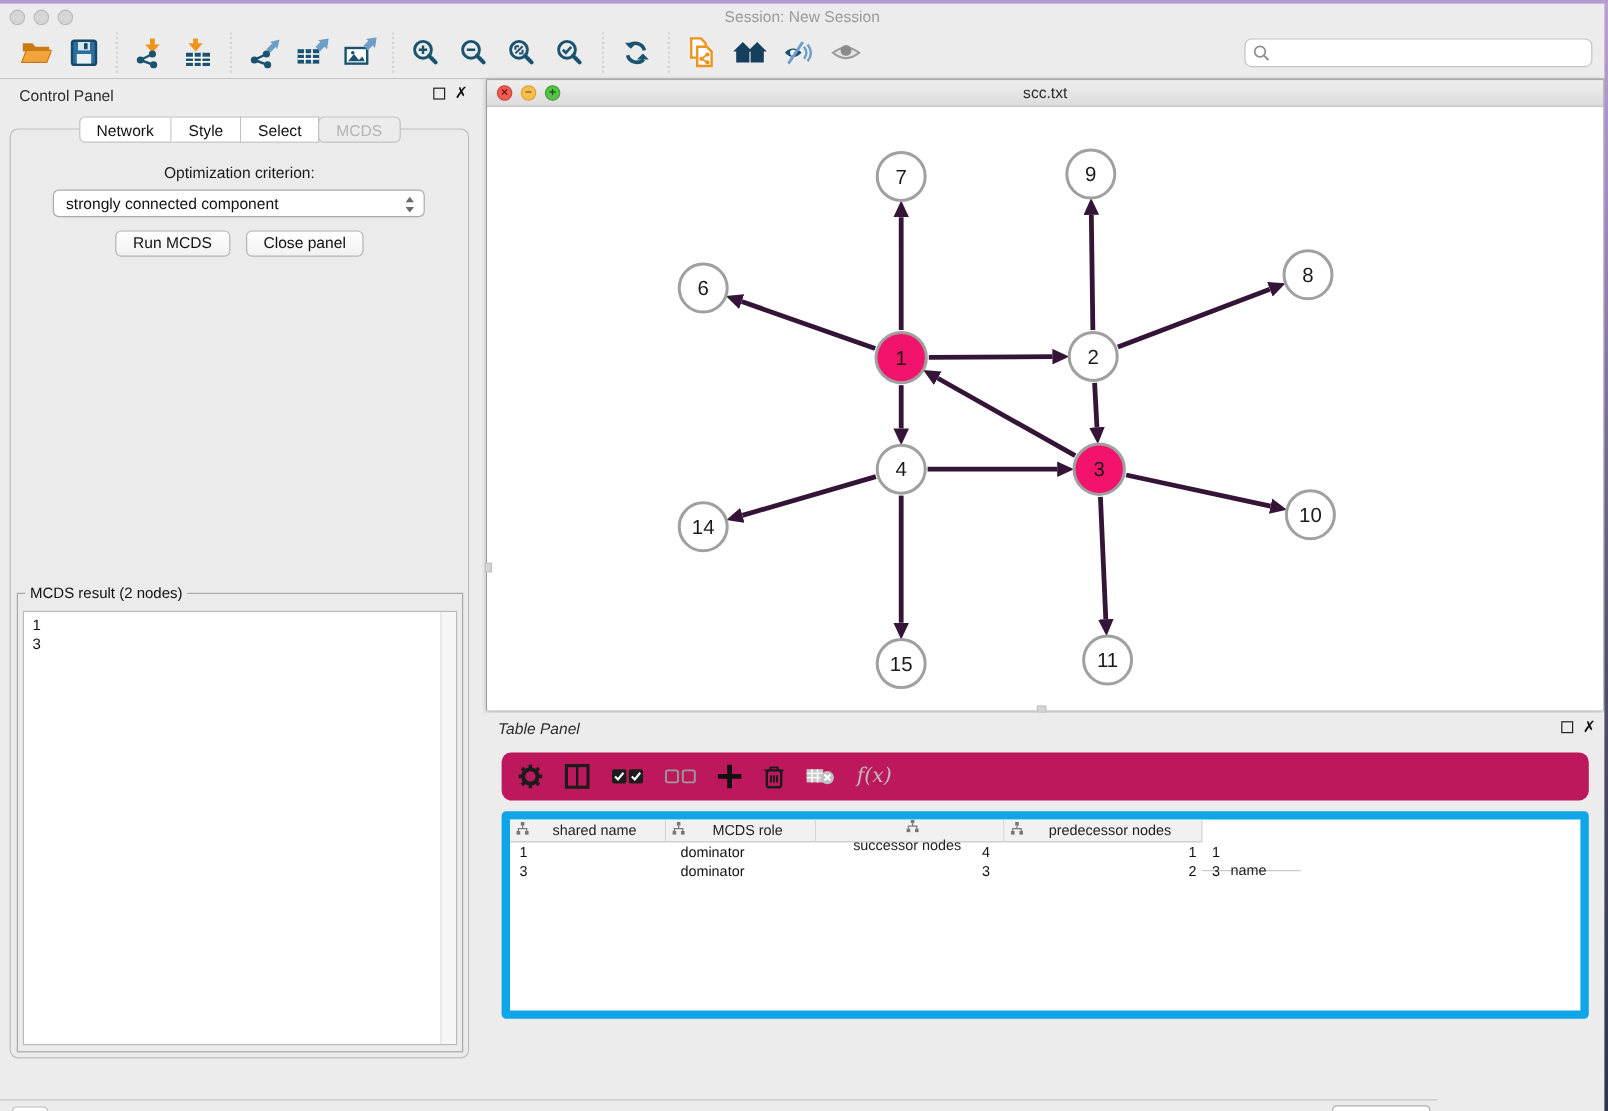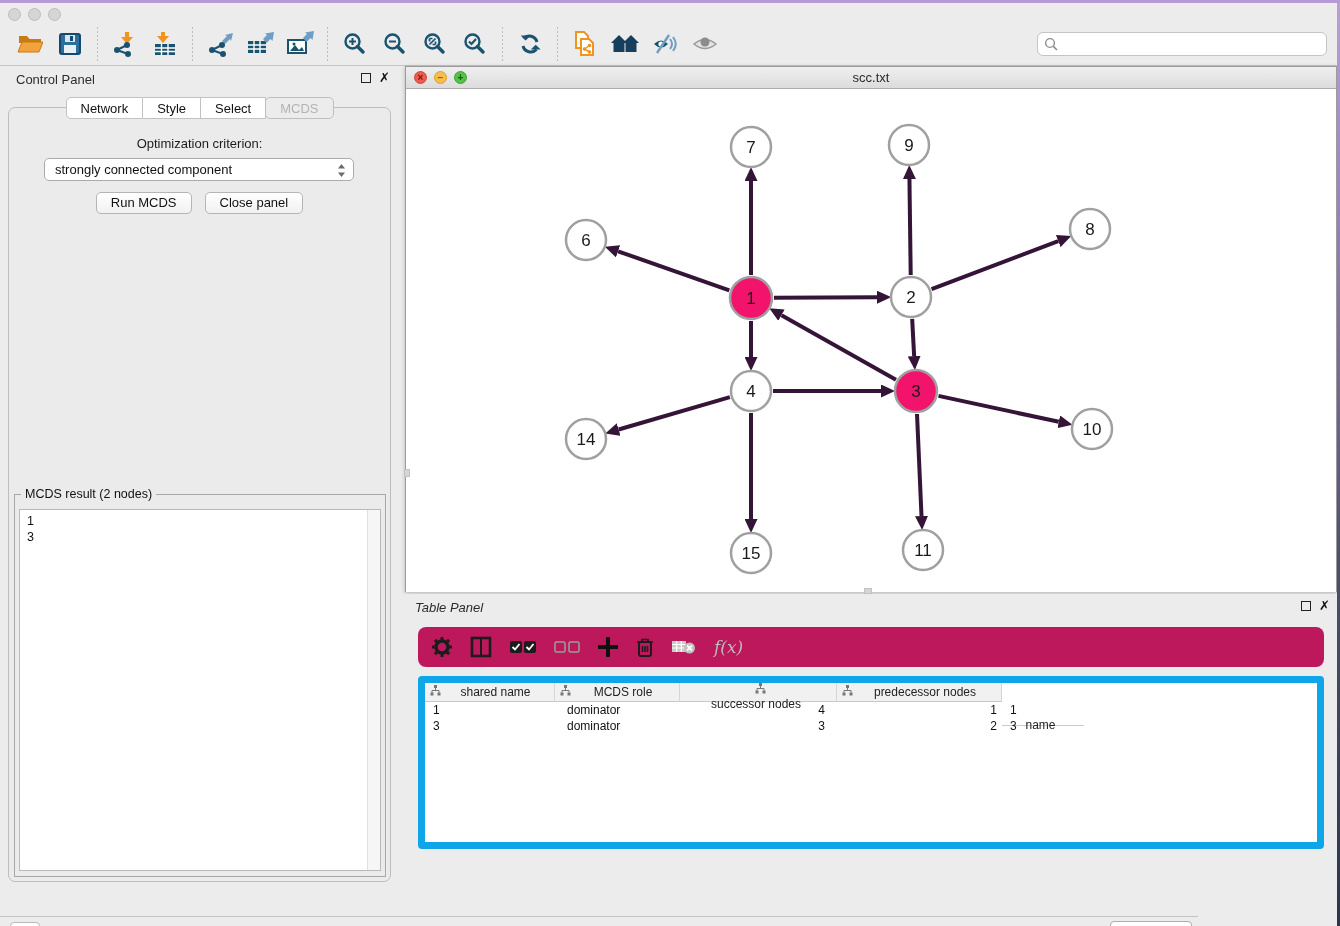--- a/index.html
+++ b/index.html
@@ -113,20 +113,21 @@
 
 <div class="top-edge"></div>
 <div class="desktop-strip"></div>
 
 <div class="titlebar">
   <div class="traffic">
     <div class="dot"></div>
     <div class="dot"></div>
     <div class="dot"></div>
   </div>
+  <div class="title">Session: New Session</div>
 </div>
 
 <div class="toolbar">
   <div class="tb-btn">
     <svg width="26" height="22" viewBox="0 0 26 22">
       <path d="M2 3 h8 l2.5 3 H24 v4 H2 z" fill="#C97B13"></path>
       <path d="M5 9 h21 l-4 10 H1 z" fill="#F2A33B" stroke="#C97B13" stroke-width="1"></path>
     </svg>
   </div>
   <div class="tb-btn">

